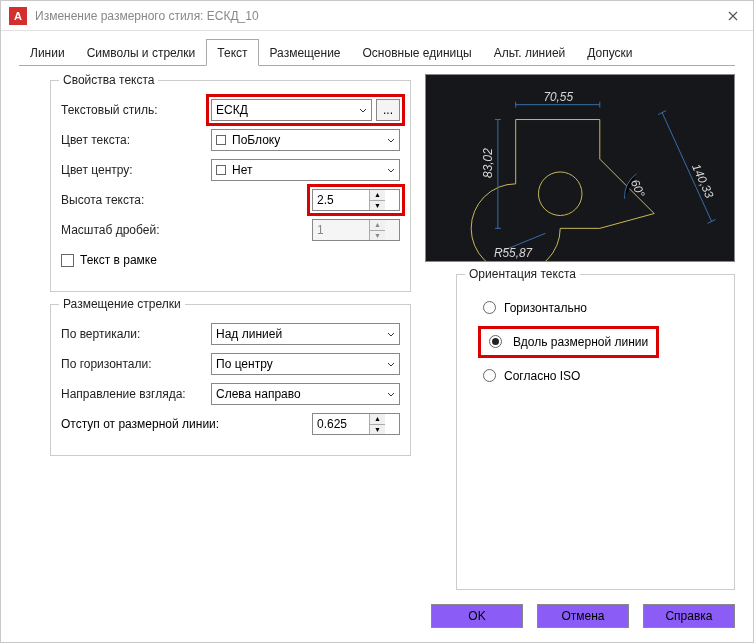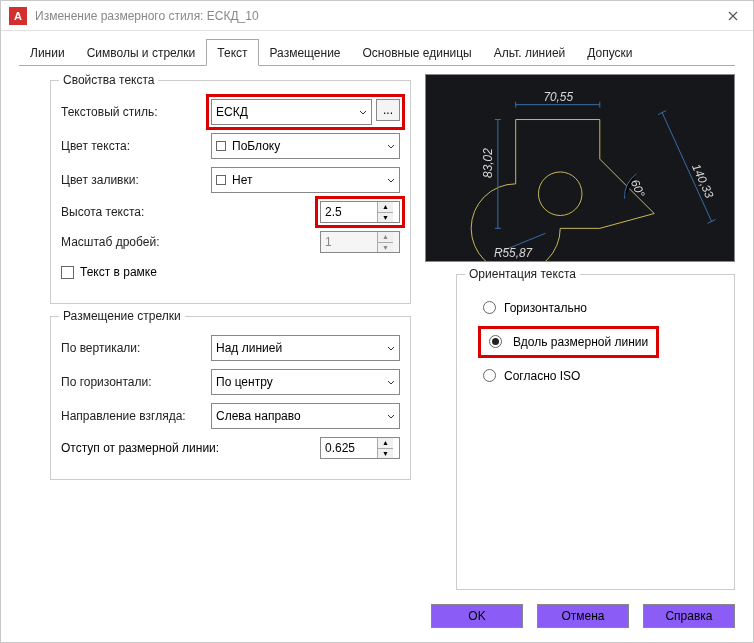--- a/index.html
+++ b/index.html
@@ -15,25 +15,25 @@
 .tab { padding: 6px 10px 5px 10px; border: 1px solid transparent; border-bottom: none; margin-bottom: -1px; color: #222; cursor: default; }
 .tab.active { border-color: #aaa; background: #fff; border-bottom: 1px solid #fff; }
 .tab-body { flex: 1; padding: 8px 0 0 0; display: flex; gap: 14px; }
 .left-col { flex: 1; display: flex; flex-direction: column; }
 .right-col { width: 310px; display: flex; flex-direction: column; }
 .groupbox { border: 1px solid #ccc; padding: 10px 10px 12px 10px; position: relative; margin-top: 6px; margin-left: 31px; }
 .groupbox > .legend { position: absolute; top: -8px; left: 8px; background: #fff; padding: 0 4px; color: #222; }
 .row { display: flex; align-items: center; margin: 8px 0; min-height: 22px; }
 .lbl { width: 150px; color: #222; }
 .lbl2 { width: 150px; color: #222; line-height: 1.2; }
-.combo { height: 22px; border: 1px solid #888; background: #fff; display: flex; align-items: center; padding: 12px 4px; position: relative; flex: 1; }
+.combo { height: 22px; border: 1px solid #888; background: #fff; display: flex; align-items: center; padding: 0 4px; position: relative; flex: 1; }
 .combo .caret { margin-left: auto; }
 .combo .swatch { width: 10px; height: 10px; border: 1px solid #666; margin-right: 6px; }
 .btn-small { width: 24px; height: 22px; border: 1px solid #888; background: #f4f4f4; display: flex; align-items: center; justify-content: center; margin-left: 4px; }
-.spinner { height: 22px; width: 80px; border: 1px solid #888; display: flex; align-items: stretch; }
+.spinner { height: 22px; width: 88px; border: 1px solid #888; display: flex; align-items: stretch; }
 .spinner input { border: none; width: 56px; padding: 0 4px; outline: none; }
 .spin-btns { width: 16px; border-left: 1px solid #aaa; display: flex; flex-direction: column; }
 .spin-btns div { flex: 1; display: flex; align-items: center; justify-content: center; font-size: 7px; background: #f0f0f0; }
 .spin-btns div:first-child { border-bottom: 1px solid #aaa; }
 .checkbox { display: flex; align-items: center; gap: 6px; }
 .checkbox .box { width: 13px; height: 13px; border: 1px solid #666; }
 .hl-red { border: 3px solid #d00; padding: 2px; margin: -5px; }
 .preview { height: 188px; background: #15171a; border: 1px solid #888; position: relative; }
 .radio-row { display: flex; gap: 8px; margin: 16px 0 16px 16px; }
 .radio { width: 13px; height: 13px; border: 1px solid #666; border-radius: 50%; display: flex; align-items: center; justify-content: center; }
@@ -92,21 +92,21 @@
             <div class="combo">
               <span class="swatch"></span>
               <span>ПоБлоку</span>
               <span class="caret"><svg viewBox="0 0 8 6">
                     <path d="M1 1 L4 4 L7 1" stroke="#333" fill="none"></path>
                   </svg></span>
             </div>
           </div>
 
           <div class="row">
-            <div class="lbl">Цвет заливки:</div>
+            <div class="lbl">Цвет центру:</div>
             <div class="combo">
               <span class="swatch"></span>
               <span>Нет</span>
               <span class="caret"><svg viewBox="0 0 8 6">
                     <path d="M1 1 L4 4 L7 1" stroke="#333" fill="none"></path>
                   </svg></span>
             </div>
           </div>
 
           <div class="row">

